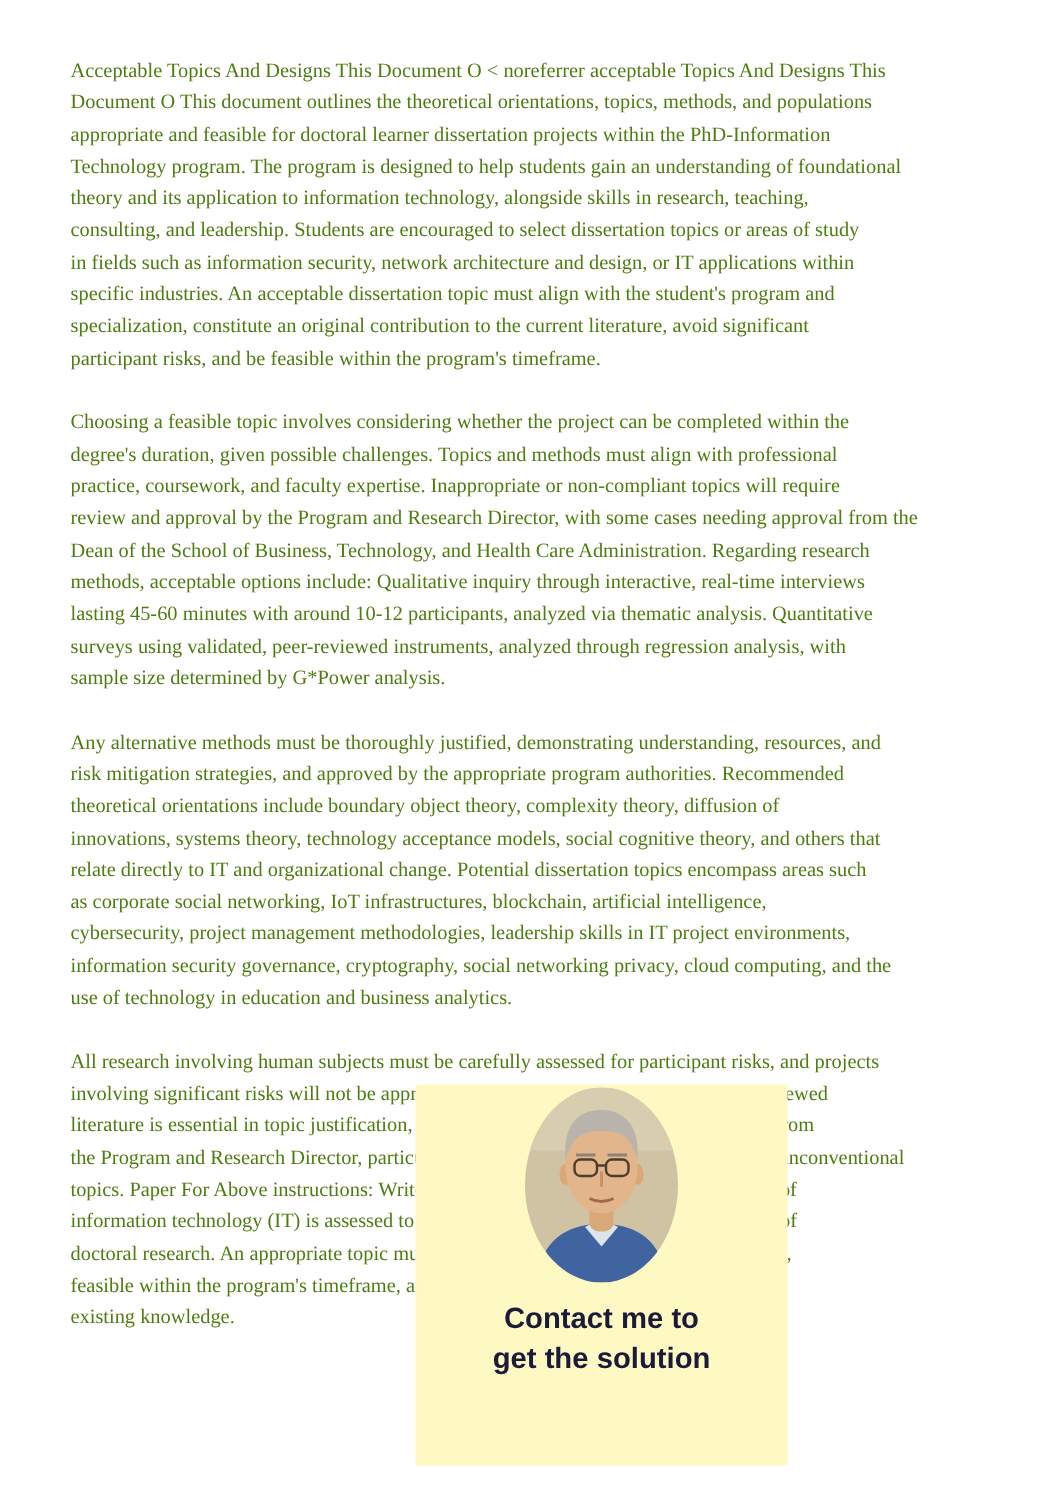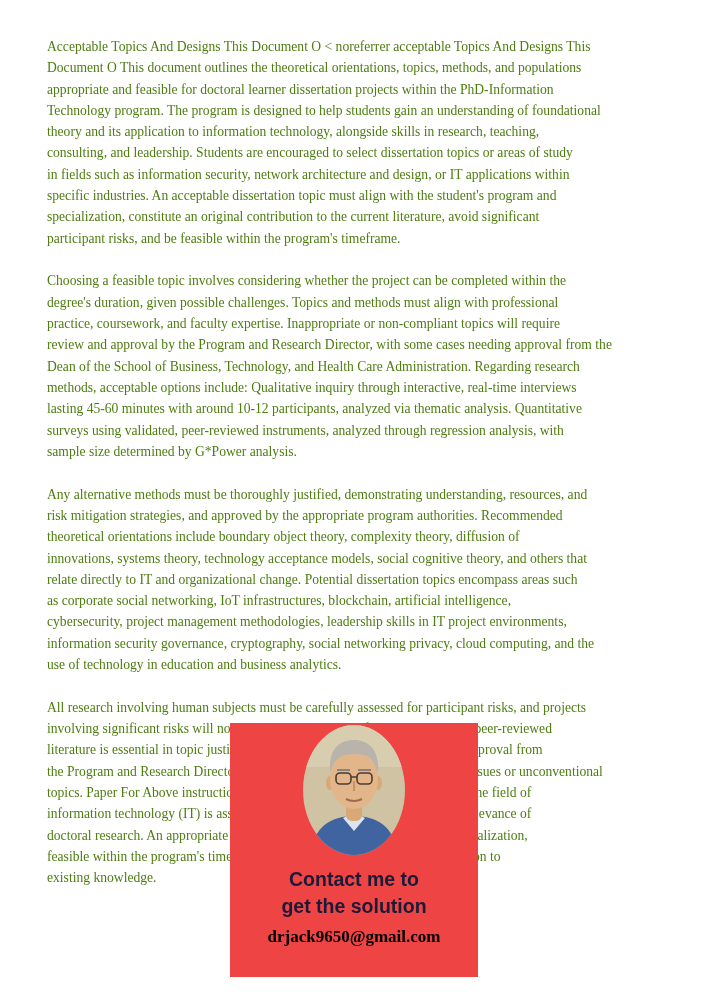--- a/index.html
+++ b/index.html
@@ -87,21 +87,21 @@
 involving significant risks will not be approved. The use of current, reputable, peer-reviewed
 literature is essential in topic justification, supported by faculty advisors and approval from
 the Program and Research Director, particularly for complex methodological issues or unconventional
 topics. Paper For Above instructions: Write a detailed paper about research in the field of
 information technology (IT) is assessed to demonstrate the rigorousness and relevance of
 doctoral research. An appropriate topic must be aligned with the student's specialization,
 feasible within the program's timeframe, and constitute a significant contribution to
 existing knowledge.</p>
   </div>
 
-  <div class="card" style="background: #ef4444;">
+  <div class="card" style="background: #fef9c3; margin-left: 47px;">
     <div class="photo">
       <svg width="102" height="130" viewBox="0 0 102 130">
         <defs>
           <clipPath id="oval">
               <ellipse cx="51" cy="65" rx="51" ry="65"></ellipse>
             </clipPath>
         </defs>
         <g clip-path="url(#oval)">
           <rect width="102" height="130" fill="#cfc3a4"></rect>
           <rect width="102" height="42" fill="#d9cdb0"></rect>
@@ -117,16 +117,15 @@
           <line x1="48" y1="52" x2="54" y2="52" stroke="#4b3c30" stroke-width="1.6"></line>
           <line x1="34" y1="45" x2="47" y2="45" stroke="#8b8378" stroke-width="2"></line>
           <line x1="55" y1="45" x2="68" y2="45" stroke="#8b8378" stroke-width="2"></line>
           <path d="M51,56 L51,66" stroke="#c89064" stroke-width="2" fill="none"></path>
           <path d="M43,74 Q51,78 59,74" stroke="#a06a4a" stroke-width="2" fill="none"></path>
         </g>
       </svg>
     </div>
     <div class="headline" style="color: rgb(27, 26, 56);">Contact me to
 get the solution</div>
-    <div class="email" style="color: rgb(0, 0, 0);">drjack9650@gmail.com</div>
   </div>
 
 </div>
 
 </body></html>

